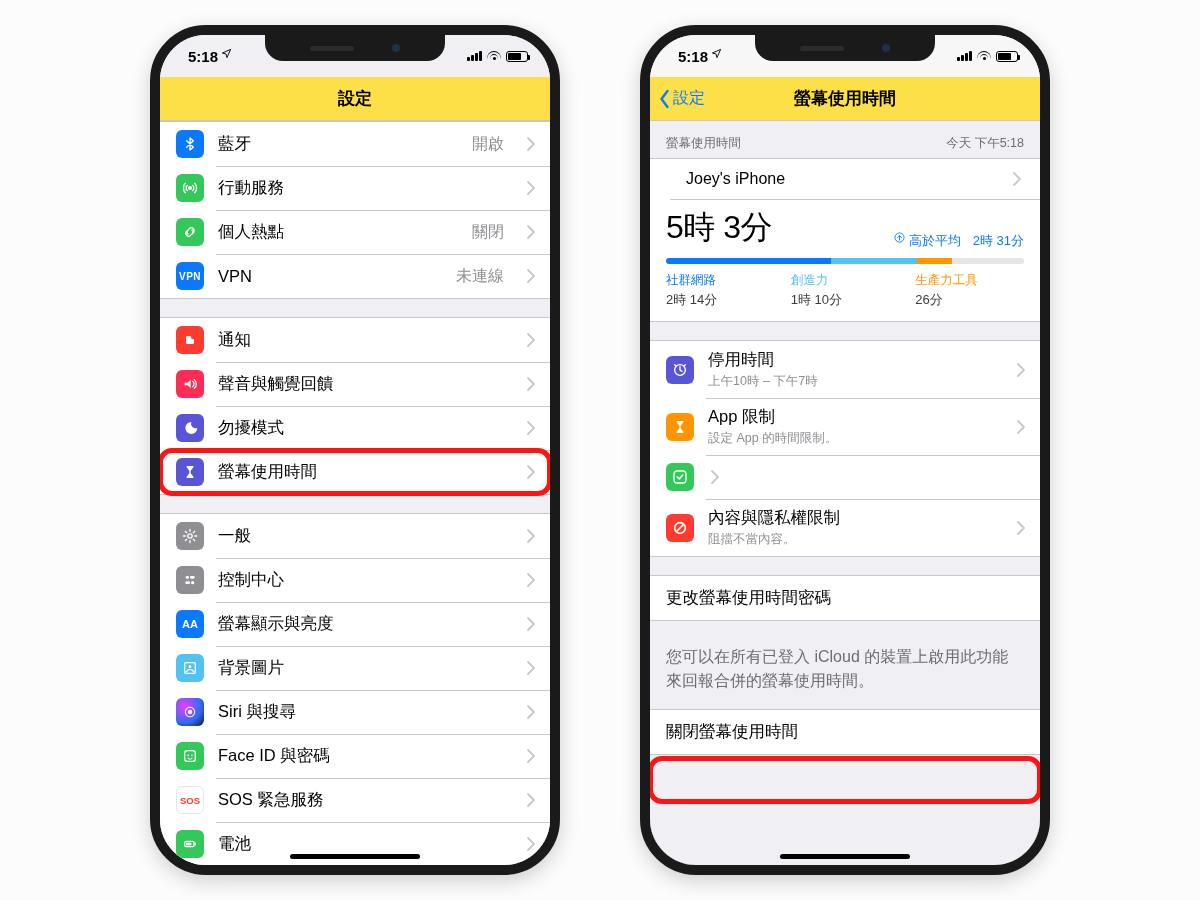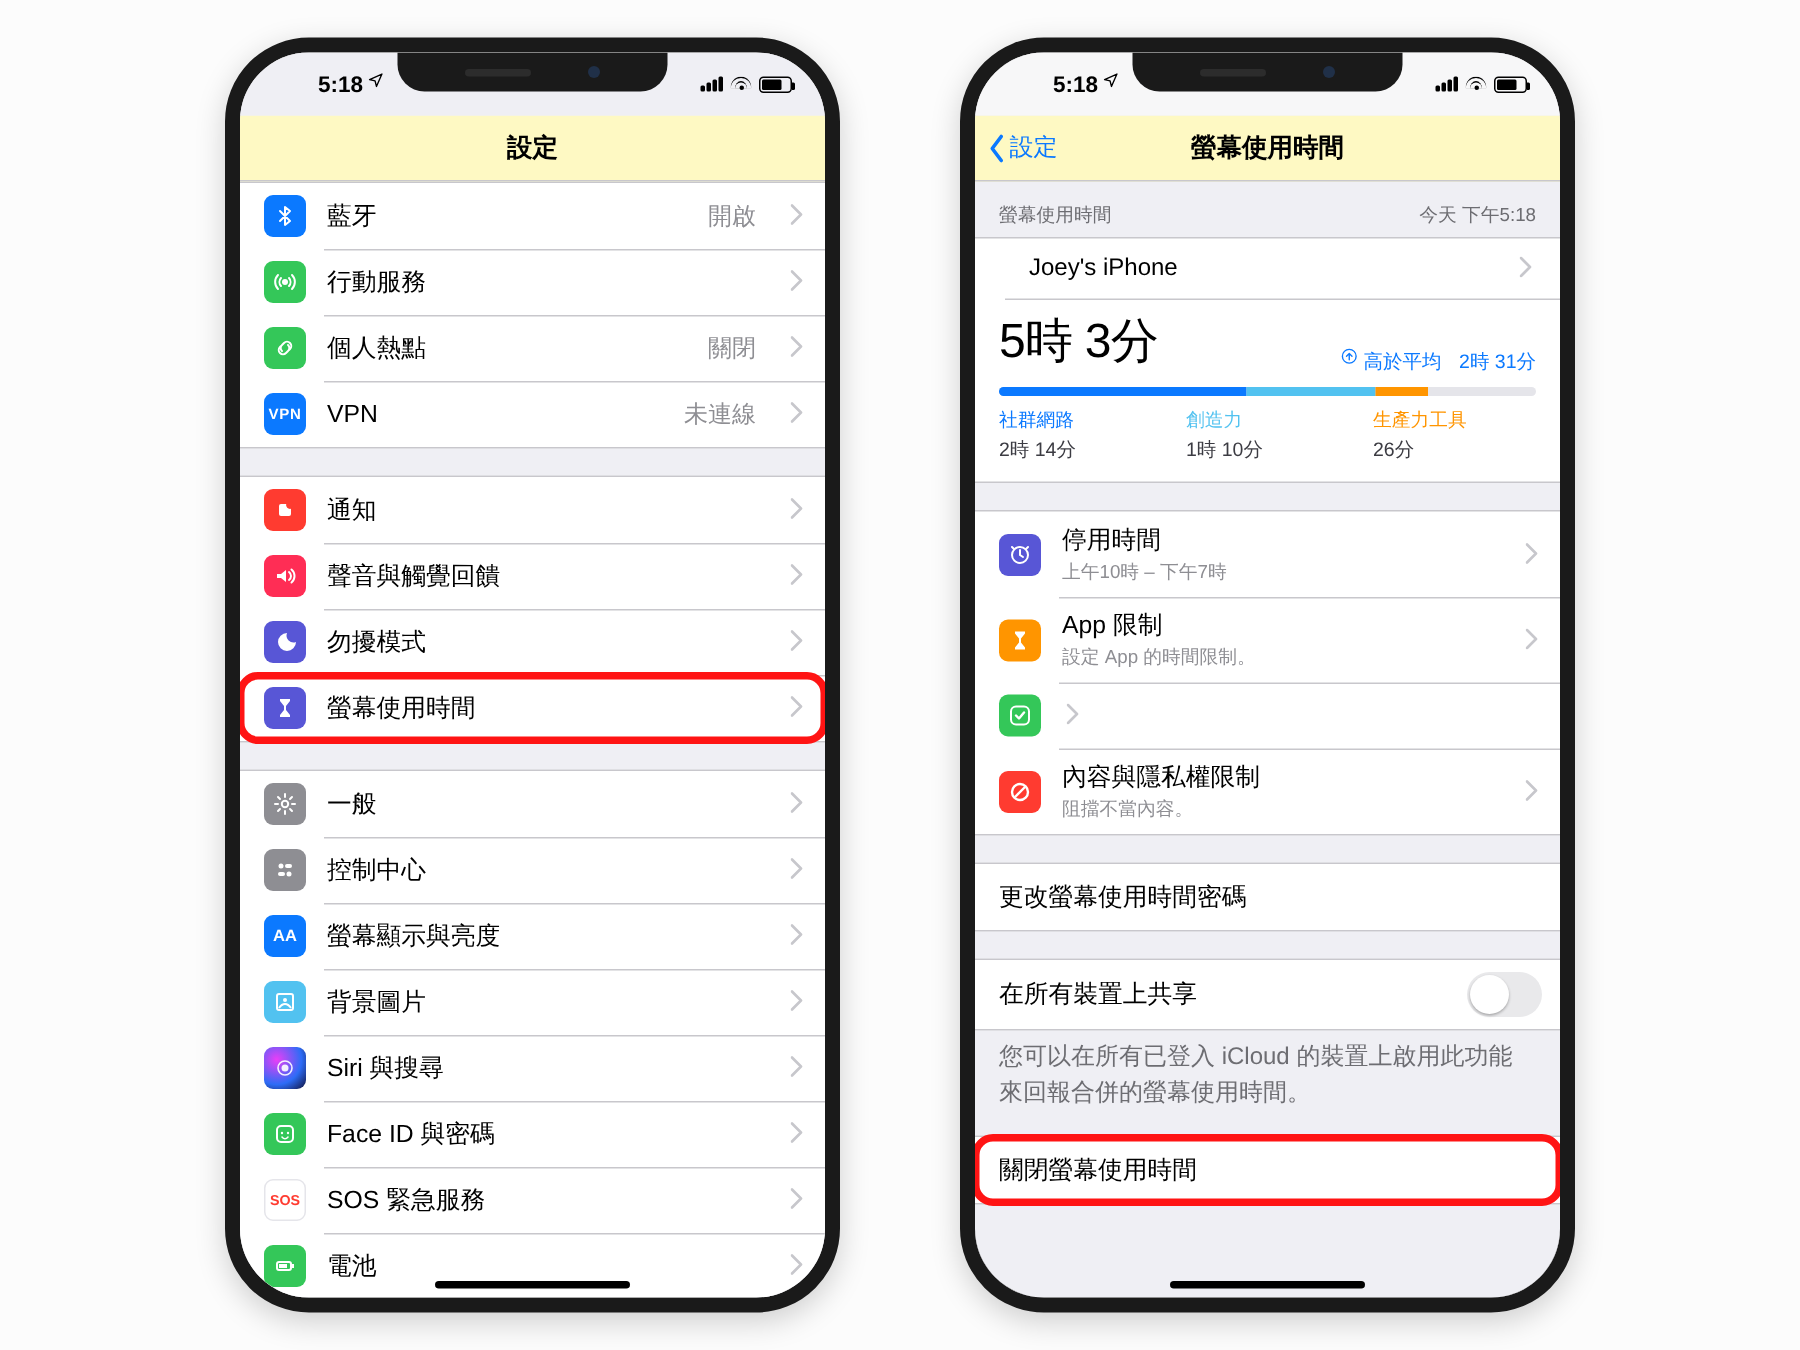--- a/index.html
+++ b/index.html
@@ -22,21 +22,21 @@
   .notch::after  { content:""; width:8px; height:8px; background:#203048; border-radius:50%; }
 
   .screen { position:absolute; inset:0; background:#efeff4; overflow:hidden; }
 
   
   .statusbar {
     height: 42px; display:flex; align-items:center; justify-content:space-between;
     padding: 0 22px; font-size: 15px; font-weight:600; background: transparent; color:#000;
     position:relative; z-index:40;
   }
-  .sb-left { display:flex; align-items:center; gap:3px; padding-left:6px;margin-left:24px;}
+  .sb-left { display:flex; align-items:center; gap:3px; padding-left:6px;}
   .sb-right { display:flex; align-items:center; gap:5px; }
   .loc-icon { font-size:12px; display:inline-block; transform: translateY(-1px);}
   .sig-dots { display:flex; gap:1px; align-items:flex-end; }
   .sig-dots span { width:3px; background:#000; border-radius:1px; }
   .sig-dots span:nth-child(1){height:4px}
   .sig-dots span:nth-child(2){height:6px}
   .sig-dots span:nth-child(3){height:8px}
   .sig-dots span:nth-child(4){height:10px}
   .wifi {
     width:14px; height:10px; position:relative;
@@ -49,21 +49,21 @@
   .wifi::after  { width:8px; height:4px; top:3px; left:3px;}
   .wifi i { width:3px; height:3px; top:6px; left:5.5px; border:none; background:#000; border-radius:50%;}
   .battery {
     width:22px; height:11px; border:1px solid #000; border-radius:3px; position:relative;
   }
   .battery::after { content:""; position:absolute; right:-3px; top:3px; width:2px; height:5px; background:#000; border-radius:0 1px 1px 0;}
   .battery i { position:absolute; left:1px; top:1px; bottom:1px; width:65%; background:#000; border-radius:1px;}
 
   
   .navhead {
-    height:44px; background:#fef9c3; border-bottom:1px solid #c8c7cc;
+    height:44px; background:#fde047; border-bottom:1px solid #c8c7cc;
     display:flex; align-items:center; justify-content:center; position:relative;
     font-size:17px; font-weight:600;
   }
   .navback { position:absolute; left:8px; top:0; bottom:0; display:flex; align-items:center; color:#0b79ff; font-size:16px; font-weight:400; gap:2px;}
   .navback svg { width:13px; height:20px; }
 
   
   .content { height: calc(100% - 86px); overflow:hidden; }
   .group { margin: 18px 0 0 0; }
   .group:first-child { margin-top: 0; }
@@ -552,26 +552,20 @@
 
       <div class="group">
         <div class="cells">
           <div class="cell noicon">
             <span class="label linkcell">更改螢幕使用時間密碼</span>
           </div>
         </div>
       </div>
 
       <div class="group">
-        <div class="cells">
-          <div class="cell noicon">
-            <span class="label">在所有裝置上共享</span>
-            <span class="toggle"></span>
-          </div>
-        </div>
         <div class="footer">您可以在所有已登入 iCloud 的裝置上啟用此功能來回報合併的螢幕使用時間。</div>
       </div>
 
       <div class="cells" style="margin-top:4px;">
         <div class="cell noicon" id="turnoff">
           <span class="label dangercell">關閉螢幕使用時間</span>
         </div>
       </div>
 
     </div>

